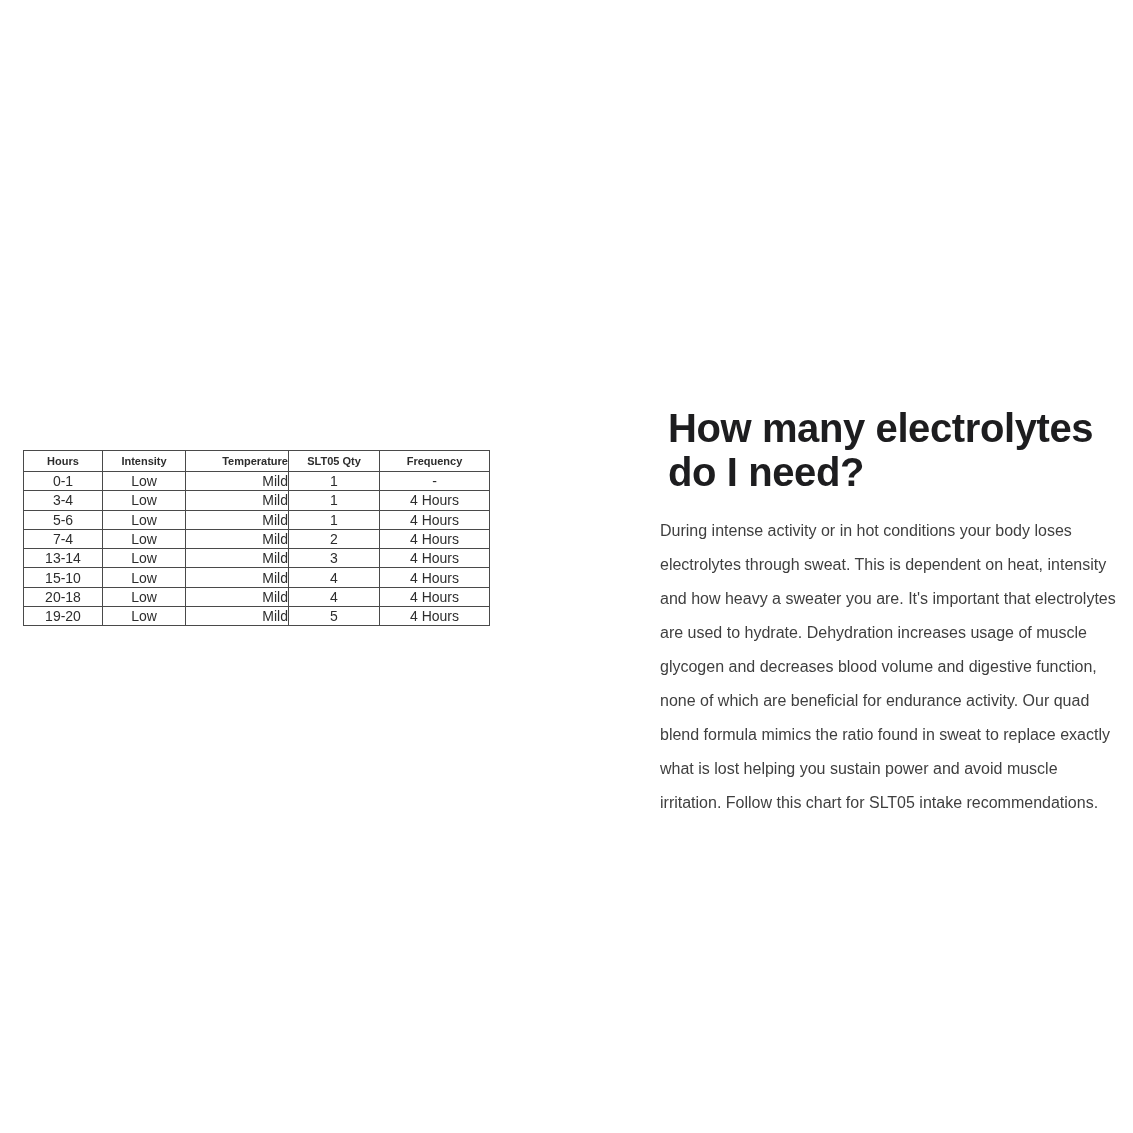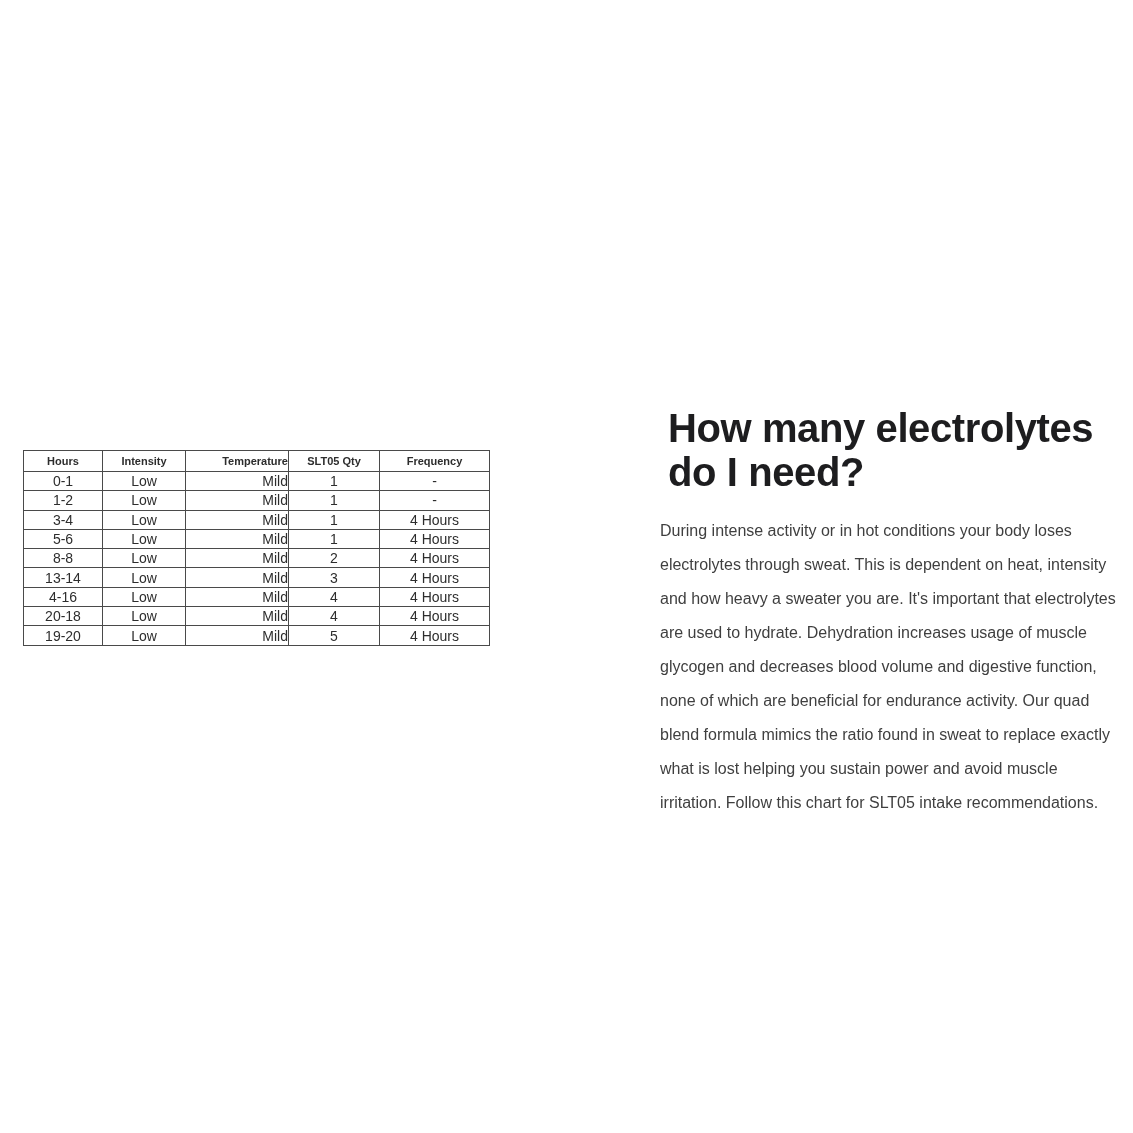--- a/index.html
+++ b/index.html
@@ -99,56 +99,49 @@
       </thead>
       <tbody>
           <tr>
             <td>0-1</td>
             <td>Low</td>
             <td>Mild</td>
             <td>1</td>
             <td>-</td>
           </tr>
           <tr>
-            <td>1-2</td>
-            <td>Low</td>
-            <td>Mild</td>
-            <td>1</td>
-            <td>-</td>
-          </tr>
-          <tr>
             <td>3-4</td>
             <td>Low</td>
             <td>Mild</td>
             <td>1</td>
             <td>4 Hours</td>
           </tr>
           <tr>
             <td>5-6</td>
             <td>Low</td>
             <td>Mild</td>
             <td>1</td>
             <td>4 Hours</td>
           </tr>
           <tr>
-            <td>8-8</td>
+            <td>7-4</td>
             <td>Low</td>
             <td>Mild</td>
             <td>2</td>
             <td>4 Hours</td>
           </tr>
           <tr>
             <td>13-14</td>
             <td>Low</td>
             <td>Mild</td>
             <td>3</td>
             <td>4 Hours</td>
           </tr>
           <tr>
-            <td>4-16</td>
+            <td>15-10</td>
             <td>Low</td>
             <td>Mild</td>
             <td>4</td>
             <td>4 Hours</td>
           </tr>
           <tr>
             <td>20-18</td>
             <td>Low</td>
             <td>Mild</td>
             <td>4</td>

